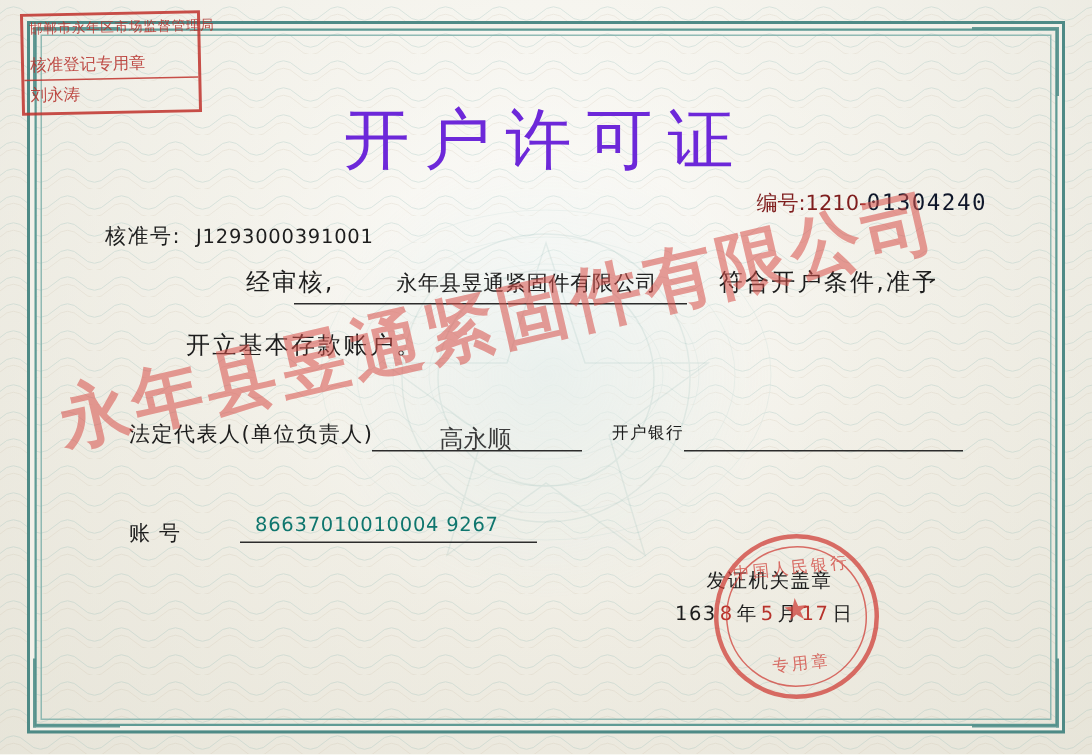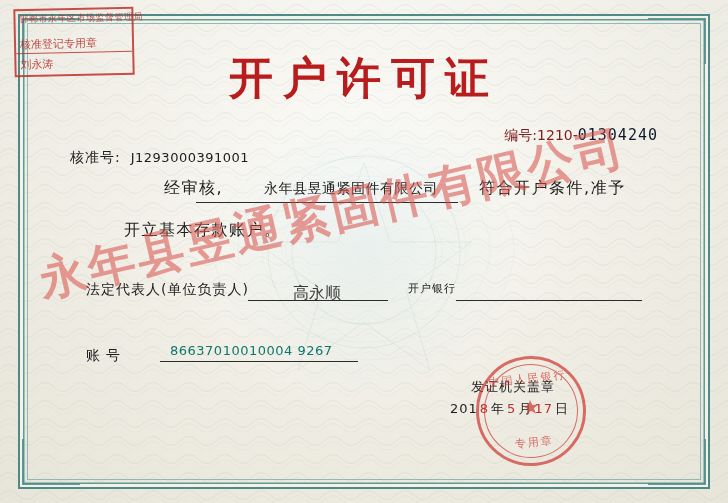--- a/index.html
+++ b/index.html
@@ -128,26 +128,26 @@
     white-space: nowrap;
     pointer-events: none;
     font-family: "DejaVu Sans", sans-serif;
   }
 
   
   .title {
     position: absolute;
     left: 0;
     right: 0;
-    top: 49px;
+    top: 64px;
     text-align: center;
     font-size: 44px;
     letter-spacing: 10px;
-    color: #b91c1c;
-    font-weight: bold;
+    color: #6d28d9;
+    font-weight: normal;
     font-family: "DejaVu Sans", sans-serif;
   }
 
   
   .row {
     position: absolute;
     color: #1d1d1d;
     font-family: "DejaVu Sans", sans-serif;
     white-space: nowrap;
   }
@@ -407,21 +407,21 @@
 
   <div class="row bank-label">开户银行</div>
   <div class="ul-bank"></div>
 
   <div class="row acct-label">账号</div>
   <div class="acct-value">86637010010004 9267</div>
   <div class="ul-acct"></div>
 
   <div class="row issuer-label">发证机关盖章</div>
   <div class="row issue-date">
-    <span>201</span><span class="d-hand">8</span><span>年</span><span class="d-hand">5</span><span>月</span><span class="d-hand">17</span><span>日</span>
+    <span>163</span><span class="d-hand">8</span><span>年</span><span class="d-hand">5</span><span>月</span><span class="d-hand">17</span><span>日</span>
   </div>
 
   <div class="seal">
     <div class="seal-inner"></div>
     <div class="seal-top">中国人民银行</div>
     <div class="seal-star">★</div>
     <div class="seal-bottom">专用章</div>
   </div>
 
   <div class="diagonal-stamp">永年县昱通紧固件有限公司</div>

